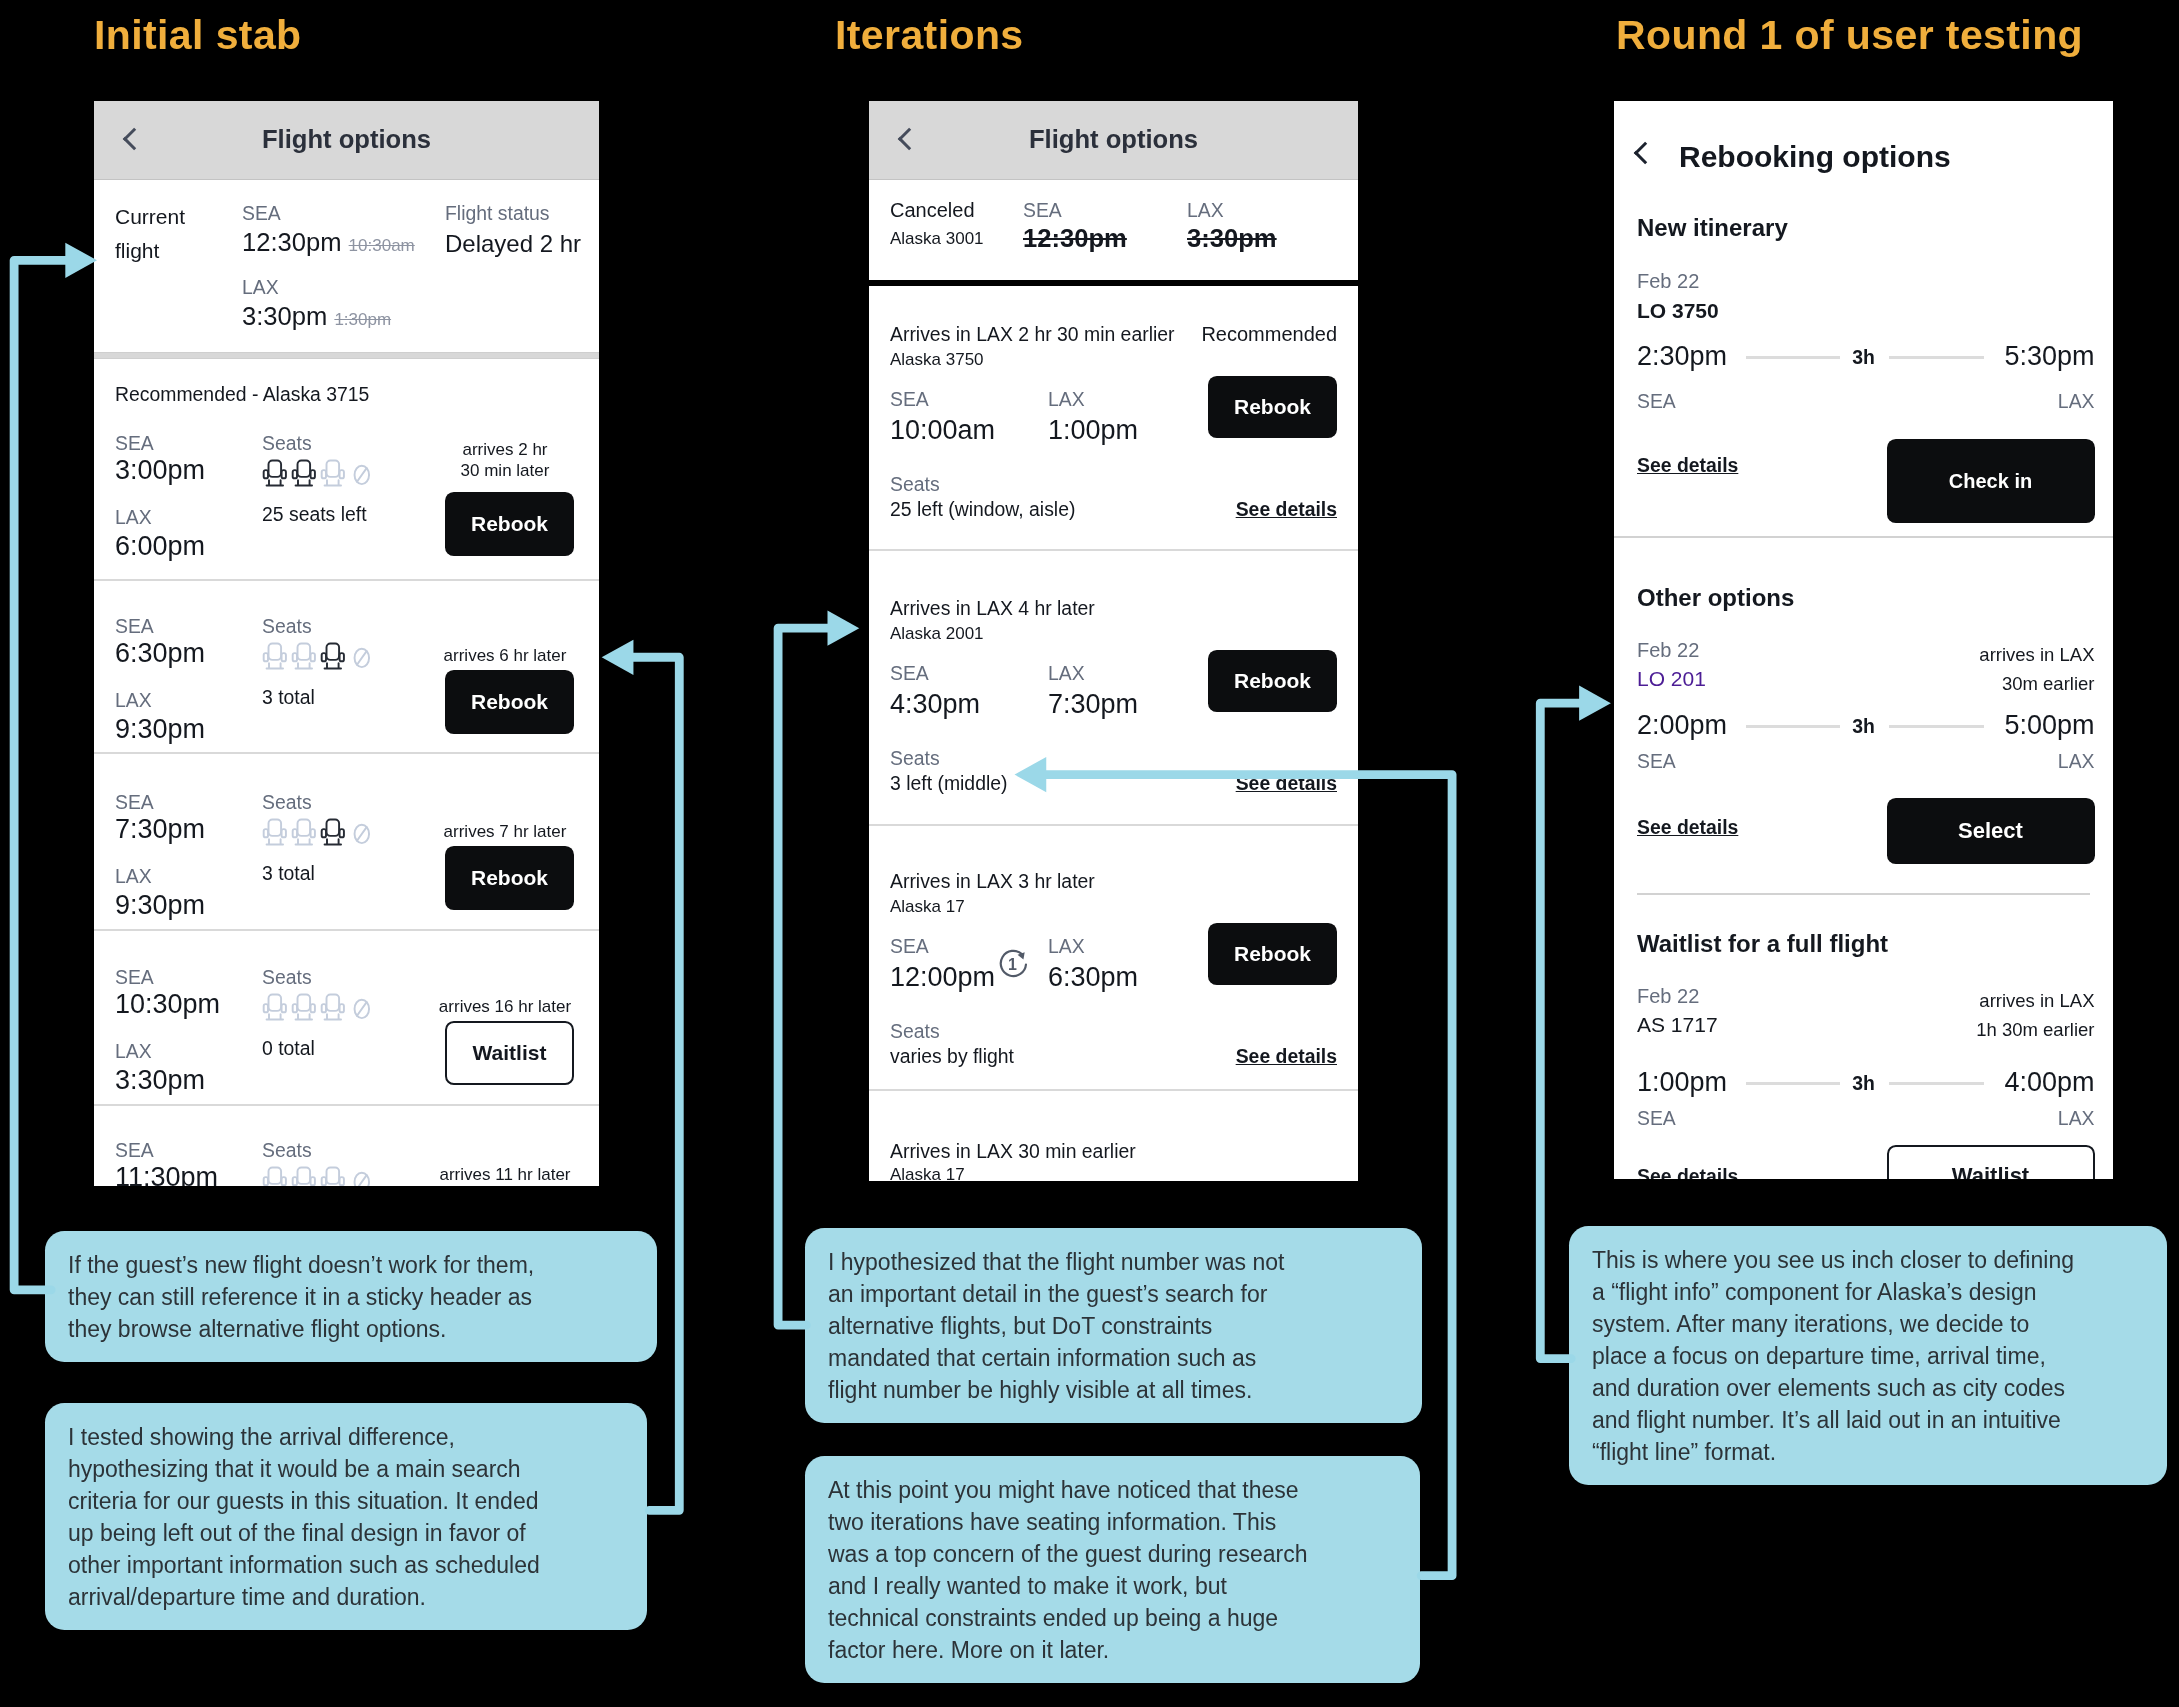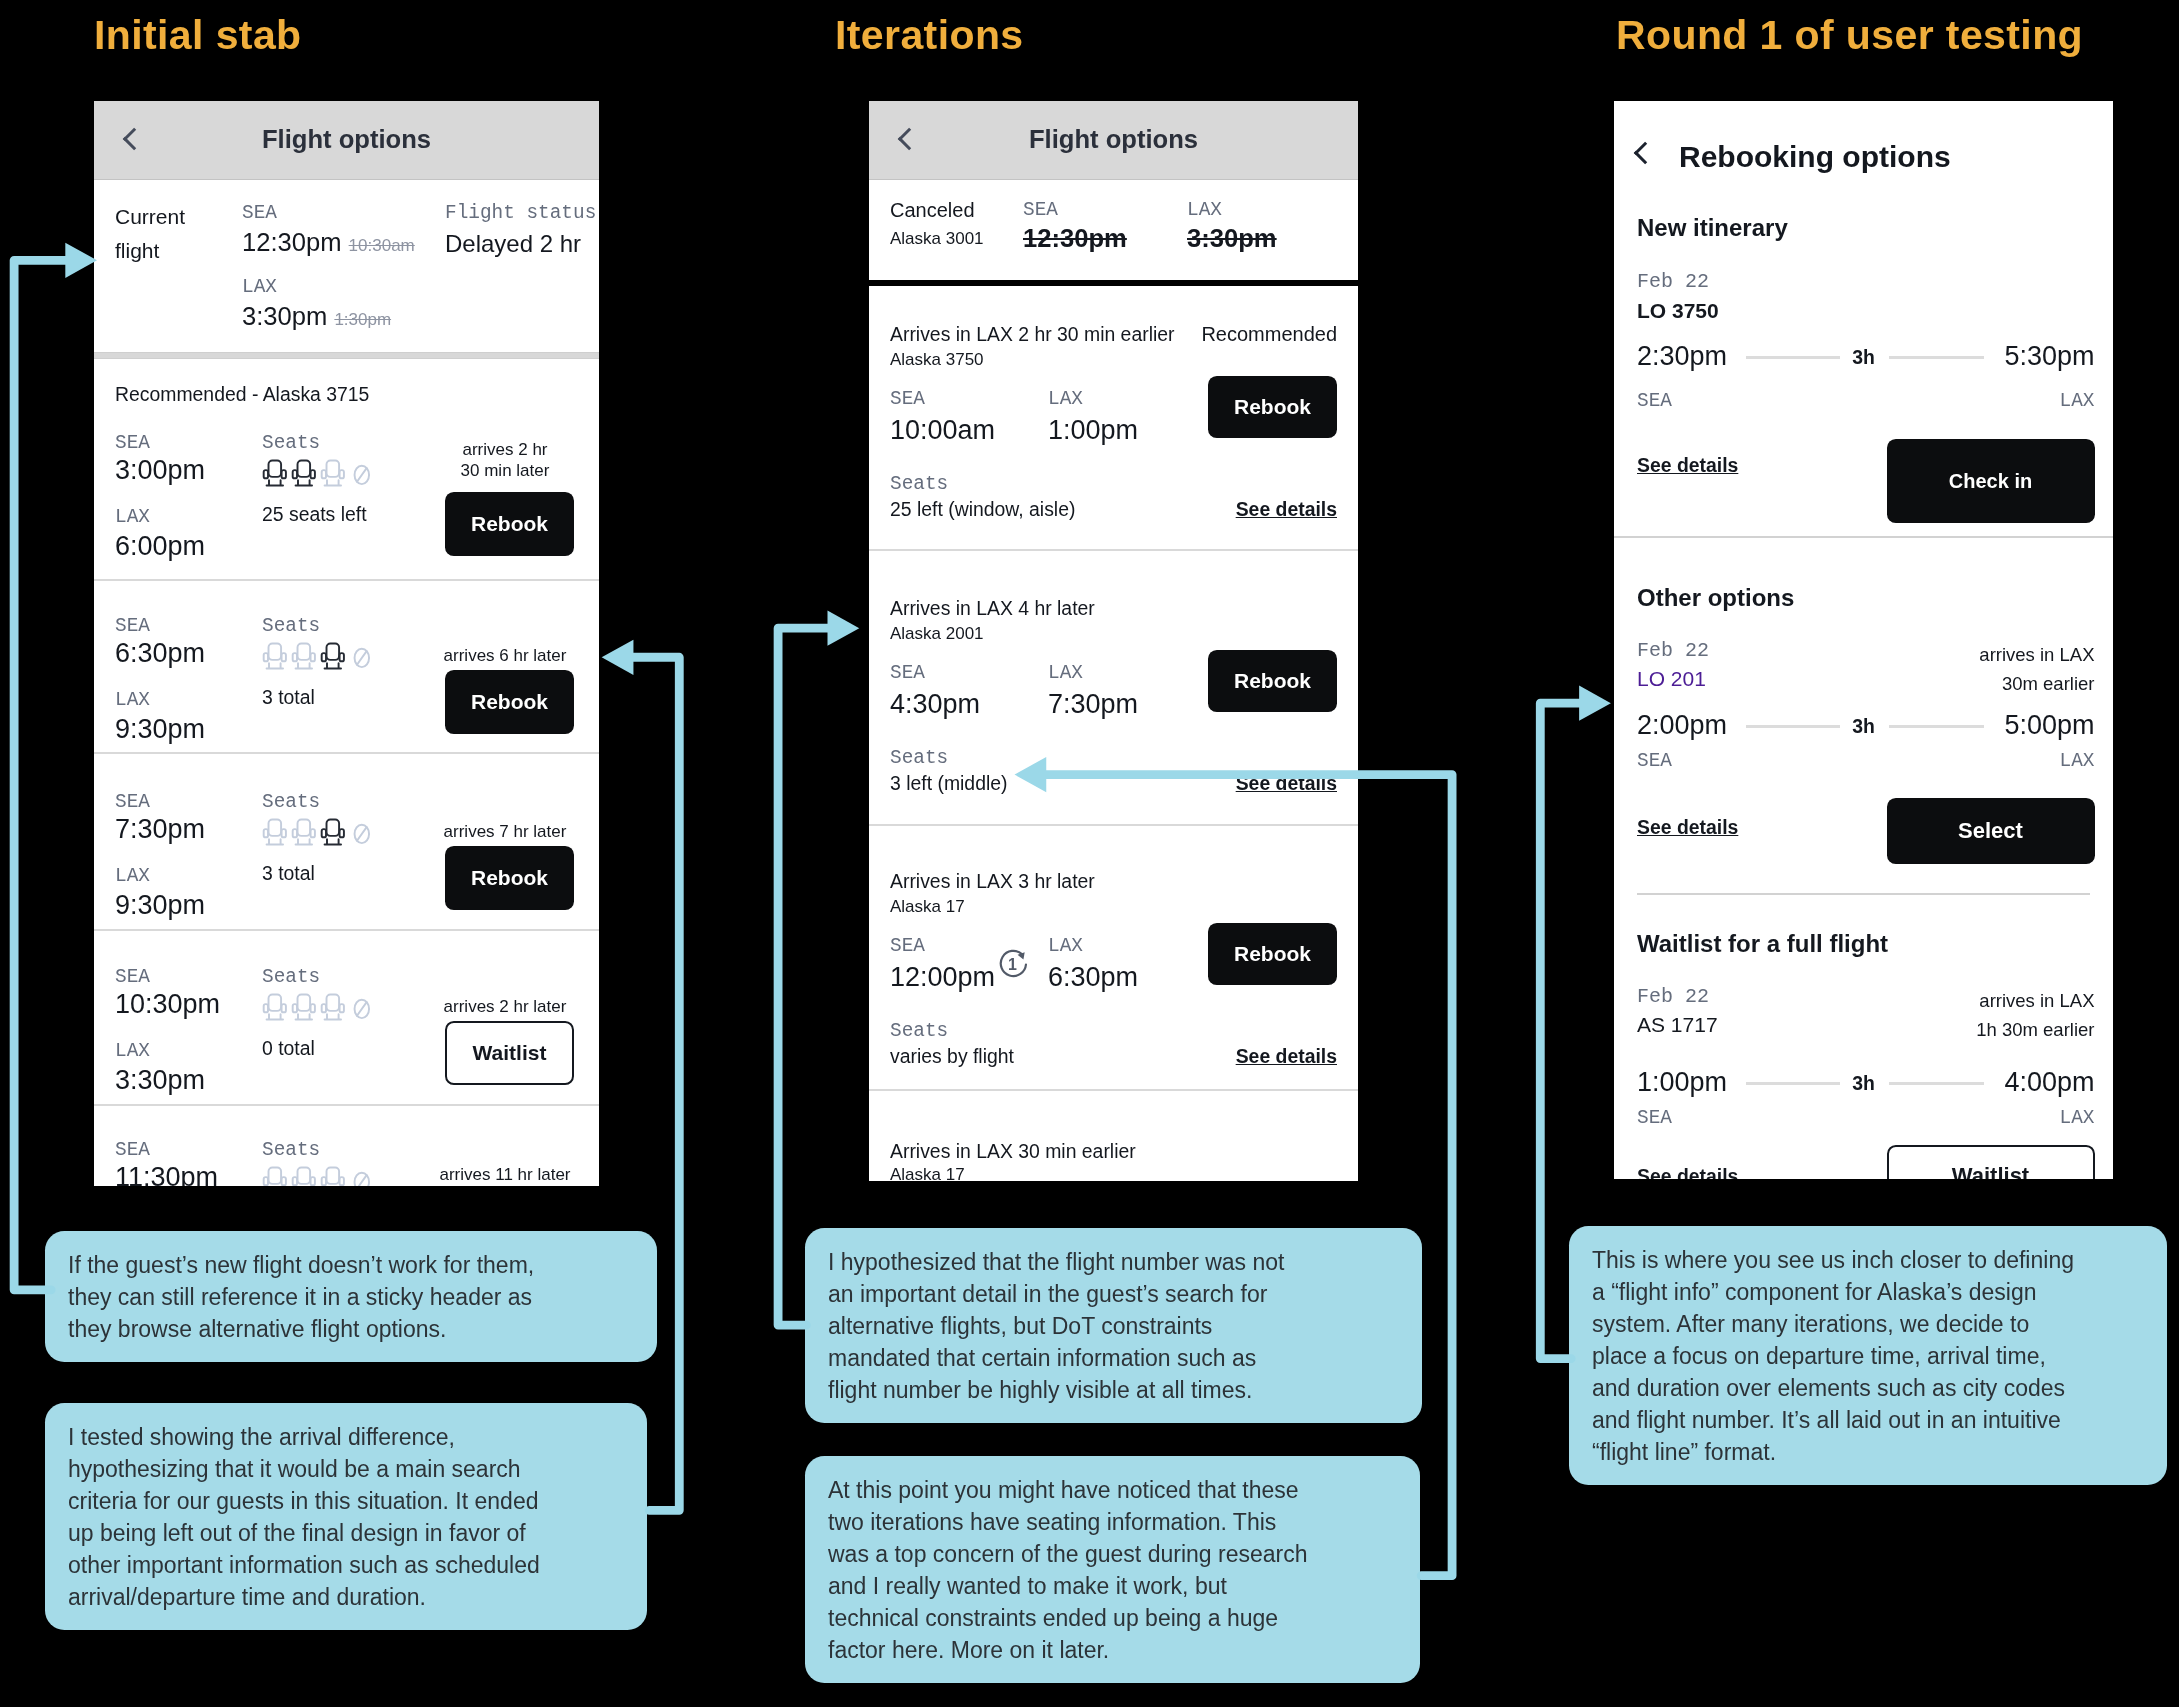--- a/index.html
+++ b/index.html
@@ -7,21 +7,21 @@
           font-family:"Liberation Sans","DejaVu Sans",sans-serif;}
   .abs{position:absolute;}
   .col-title{position:absolute;top:12.4px;font-size:41px;font-weight:700;color:#F0AE3C;letter-spacing:0.4px;}
   .phone{position:absolute;top:101px;overflow:hidden;}
   .card{position:absolute;background:#fff;left:0;width:100%;}
   .ph-header{position:absolute;left:0;top:0;width:100%;height:79px;background:#d8d8d8;border-bottom:1.8px solid #c3c3c3;box-sizing:border-box;padding-left:32px;}
   .ph-title{position:absolute;left:0;top:24px;width:100%;text-align:center;font-size:25.6px;font-weight:700;color:#2b303b;}
   .backbtn{position:absolute;left:25px;top:23px;width:32px;height:32px;cursor:pointer;}
   .caret{position:absolute;left:7px;top:7px;width:13.2px;height:13.2px;border-left:3.5px solid #454c5b;border-bottom:3.5px solid #454c5b;transform:rotate(45deg);}
   .caret.dark{border-color:#1c222e;}
-  .lbl{color:#656d7d;font-size:19.4px;font-weight:500;font-family:Liberation Mono, monospace;}
+  .lbl{color:#656d7d;font-size:19.4px;font-weight:500;}
   .t-xl{color:#14181f;font-size:27px;font-weight:500;}
   .t-lg{color:#14181f;font-size:25.6px;font-weight:500;}
   .t-md{color:#14181f;font-size:19.4px;font-weight:500;}
   .strike-sm{color:#8e94a2;font-size:17px;font-weight:500;text-decoration:line-through;margin-left:7px;}
   .strike-lg{color:#14181f;font-size:25.6px;font-weight:600;text-decoration:line-through;}
   .headline{color:#14181f;font-size:19.4px;font-weight:500;}
   .flightnum{color:#14181f;font-size:17px;font-weight:400;}
   .arr-note{position:absolute;color:#14181f;font-size:17px;font-weight:500;white-space:pre;text-align:center;line-height:21px;}
   .btn{position:absolute;background:#0c0d0f;color:#fff;border-radius:8.8px;font-size:21px;font-weight:600;
        display:flex;align-items:center;justify-content:center;cursor:pointer;box-sizing:border-box;}
@@ -207,21 +207,21 @@
               <rect x="1.5" y="11.5" width="4.5" height="8.5" rx="2"></rect>
               <rect x="20" y="11.5" width="4.5" height="8.5" rx="2"></rect>
               <path d="M7 22 v4.5 M19 22 v4.5 M4.5 27.5 h17"></path>
             </svg></span>
           <span class="seat s-light"><svg viewBox="0 0 26 30">
               <ellipse cx="13" cy="16.5" rx="7.5" ry="9.5"></ellipse>
               <line x1="8" y1="23.5" x2="18" y2="9.5"></line>
             </svg></span>
         </span>
       <span class="abs t-md" style="left:168px;top:71px">0 total</span>
-      <span class="arr-note" style="left:335px;top:30px;width:152px">arrives 2 hr later</span>
+      <span class="arr-note" style="left:335px;top:30px;width:152px">arrives 16 hr later</span>
       <span class="btn outline" style="left:351px;top:55px;width:129px;height:64px">Waitlist</span>
     </div>
     <div class="divider" style="top:1003px"></div>
 
     <div class="abs" style="left:0;top:1038px;width:100%">
       <span class="abs lbl" style="left:21px;top:0">SEA</span>
       <span class="abs t-xl" style="left:21px;top:23px">11:30pm</span>
       <span class="abs lbl" style="left:168px;top:0">Seats</span>
       <span class="seatrow" style="left:168px;top:26.5px">
           <span class="seat s-light"><svg viewBox="0 0 26 30">

